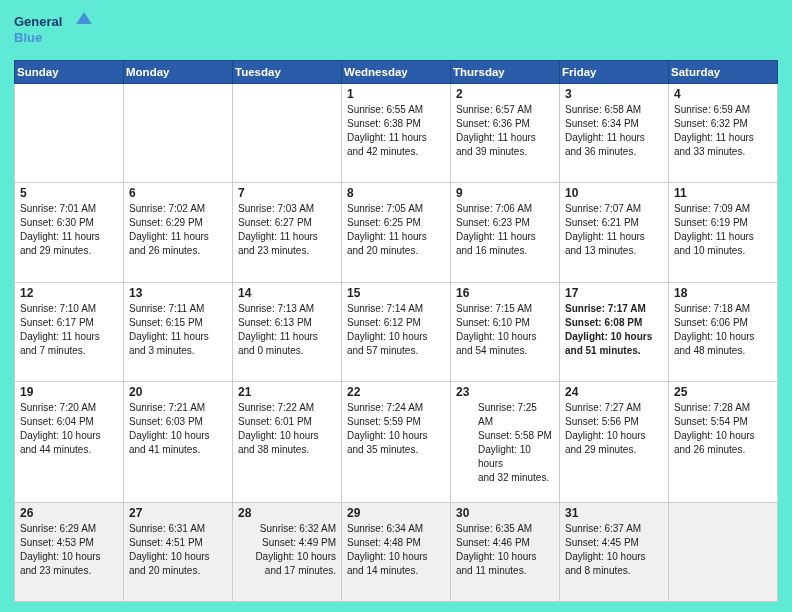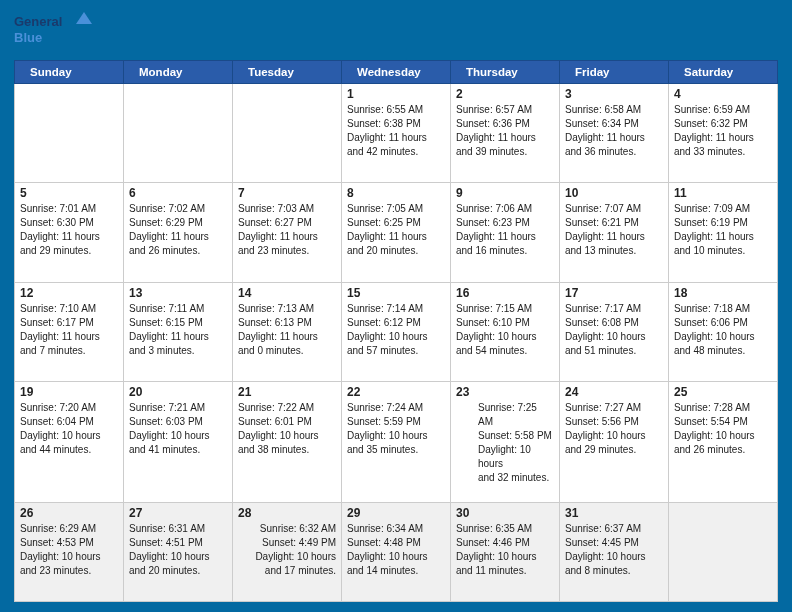--- a/index.html
+++ b/index.html
@@ -6,21 +6,21 @@
     body {
       font-family: Arial, sans-serif;
       background: #fff;
       width: 792px;
       height: 612px;
       overflow: hidden;
     }
     .page {
       width: 792px;
       height: 612px;
-      background: #0369a1;
+      background: #5eead4;
       display: flex;
       flex-direction: column;
       padding: 10px 14px 10px 14px;
     }
     .header {
       display: flex;
       justify-content: space-between;
       align-items: flex-start;
       margin-bottom: 8px;
     }
@@ -46,21 +46,21 @@
       border-collapse: collapse;
       flex: 1;
       table-layout: fixed;
     }
     .calendar thead th {
       background: #2a5caa;
       color: #fff;
       font-size: 11.5px;
       font-weight: bold;
       text-align: left;
-      padding: 5px 15px;
+      padding: 5px 2px;
       border: 1px solid #1a4a8a;
     }
     .calendar tbody td {
       border: 1px solid #ccc;
       vertical-align: top;
       padding: 3px 5px;
       font-size: 9.5px;
       color: #222;
       height: 88px;
       background: #fff;
@@ -229,21 +229,21 @@
           </td>
           <td>
             <span class="day-number">16</span>
             <div class="day-info" style="white-space: pre-line;">Sunrise: 7:15 AM
 Sunset: 6:10 PM
 Daylight: 10 hours
 and 54 minutes.</div>
           </td>
           <td>
             <span class="day-number">17</span>
-            <div class="day-info" style="white-space: pre-line;">Sunrise: 7:17 AM
+            <div class="day-info" style="white-space: pre-line; font-weight: bold;">Sunrise: 7:17 AM
 Sunset: 6:08 PM
 Daylight: 10 hours
 and 51 minutes.</div>
           </td>
           <td>
             <span class="day-number">18</span>
             <div class="day-info" style="white-space: pre-line;">Sunrise: 7:18 AM
 Sunset: 6:06 PM
 Daylight: 10 hours
 and 48 minutes.</div>

